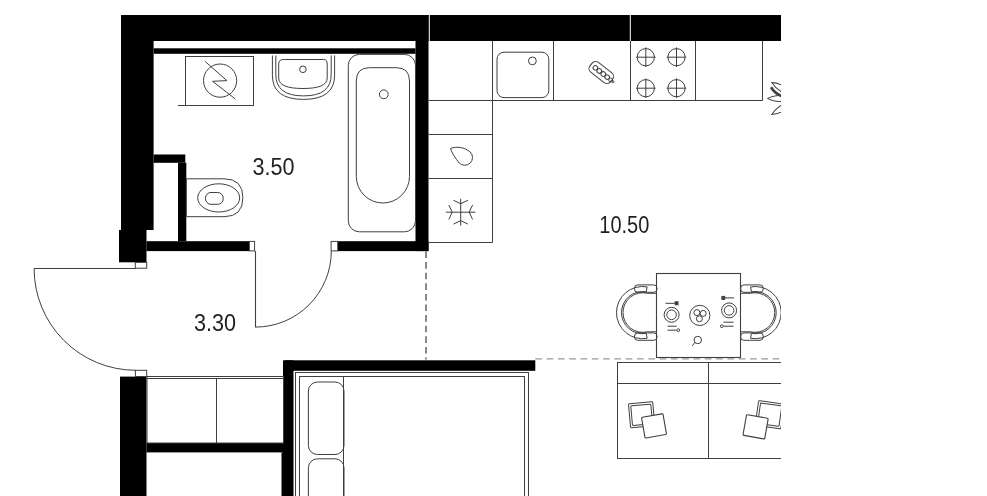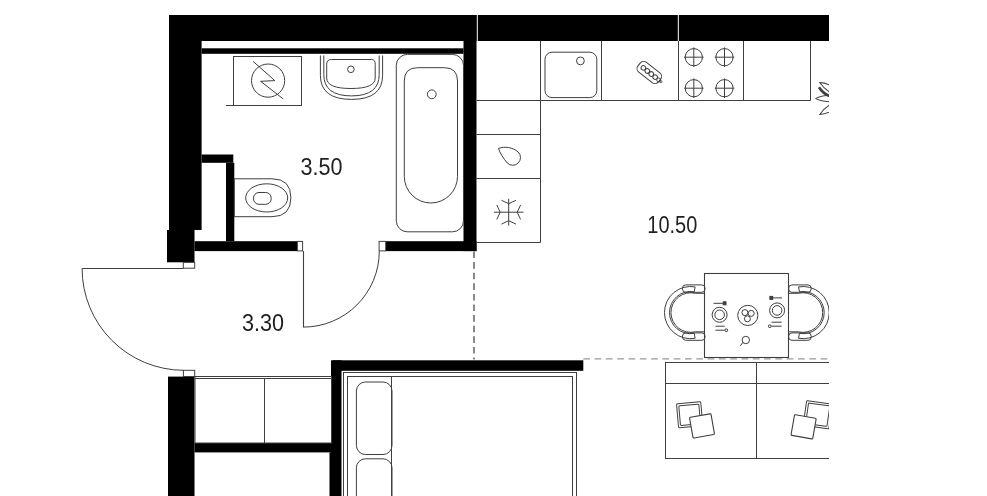--- a/index.html
+++ b/index.html
@@ -1,16 +1,16 @@
 <!DOCTYPE html>
 <html><head>
 <meta charset="utf-8">
 <style>
   html,body{margin:0;padding:0;background:#fff;}
-  .plan{width:781px;height:496px;position:relative;overflow:hidden;margin-left:48px;}
+  .plan{width:781px;height:496px;position:relative;overflow:hidden;}
   text{font-family:"Liberation Sans",sans-serif;fill:#1f1f1f;}
 </style>
 </head>
 <body>
 <div class="plan">
 <svg width="987" height="496" viewBox="0 0 987 496" xmlns="http://www.w3.org/2000/svg">
 
 <rect x="0" y="0" width="987" height="496" fill="#ffffff"></rect>
 
 <rect x="121" y="15" width="710" height="26" fill="#000"></rect>

